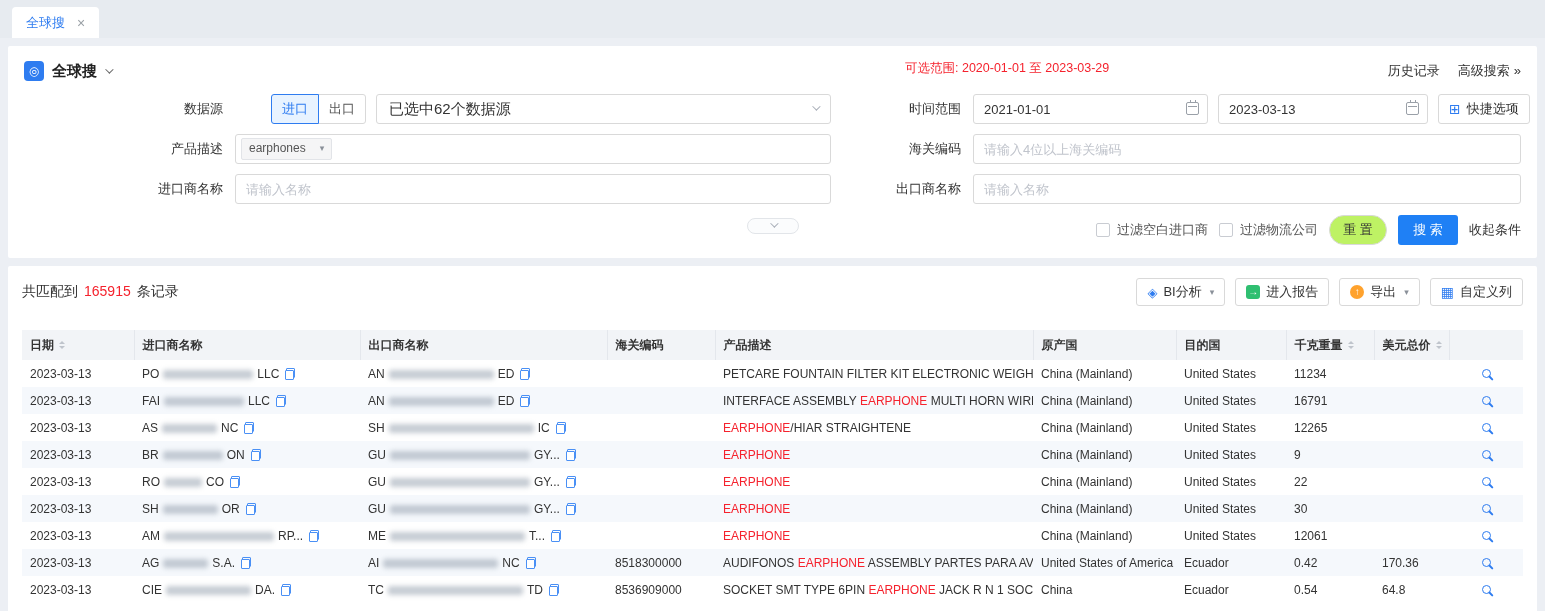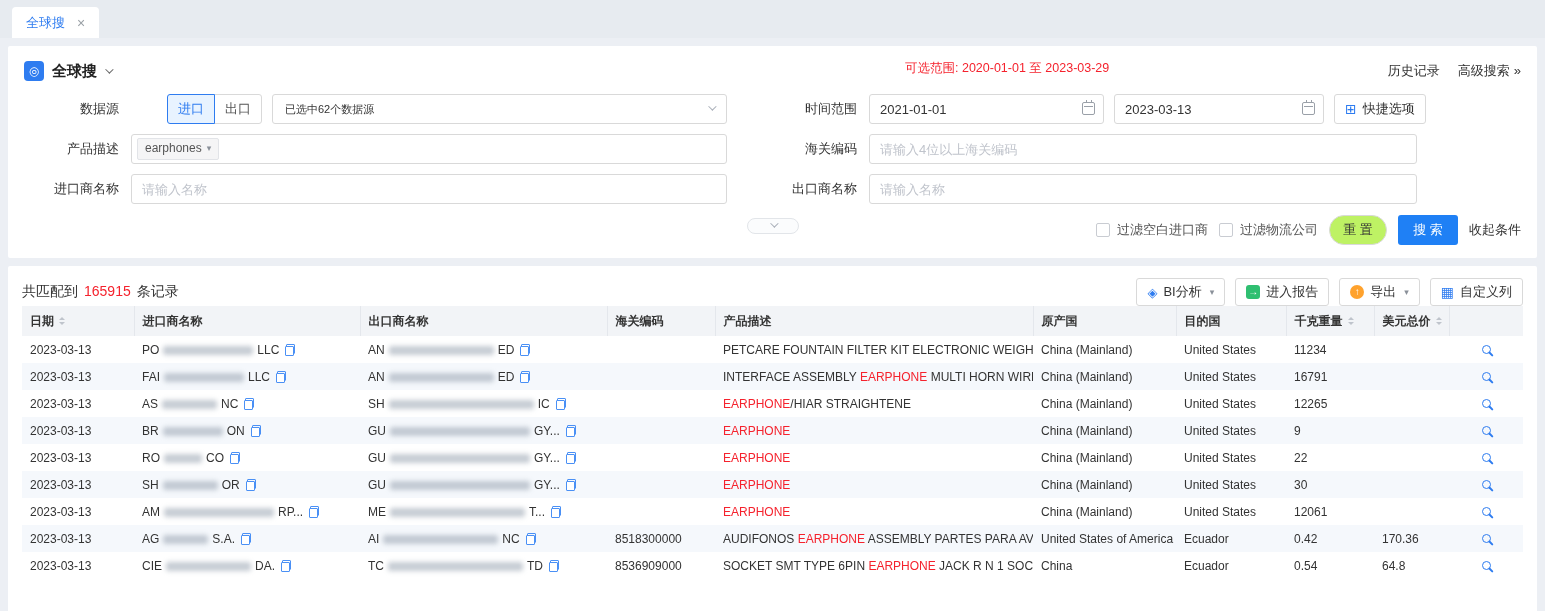--- a/index.html
+++ b/index.html
@@ -23,63 +23,63 @@
   .search-panel { padding:10px 16px 12px; position:relative; }
   .panel-head { display:flex; align-items:center; height:30px; margin-bottom:8px; }
   .logo { width:20px; height:20px; border-radius:4px; background:#2e7cf0; color:#fff; font-size:12px; display:flex; align-items:center; justify-content:center; margin-right:8px; flex:none; }
   .title { font-size:15px; font-weight:700; color:#222; }
   .chev { display:inline-block; width:6px; height:6px; border-right:1.5px solid #666; border-bottom:1.5px solid #666; transform:rotate(45deg) translateY(-2px); margin-left:8px; }
   .chev.gray { border-color:#a8aeb8; }
   .hint { position:absolute; left:897px; top:14px; color:#f5222d; font-size:12.5px; }
   .head-right { margin-left:auto; display:flex; gap:18px; font-size:13px; color:#333; align-items:center; }
   .dbl-arrow { margin-left:4px; color:#333; }
 
-  .form-row { display:flex; align-items:center; margin-bottom:10px; }
+  .form-row { display:flex; align-items:center; margin-bottom:10px;justify-content:flex-end; }
   .lbl { width:95px; flex:none; text-align:right; font-size:13px; color:#333; margin-right:12px; }
   .lbl-r { width:72px; flex:none; text-align:right; font-size:13px; color:#333; margin-left:58px; margin-right:12px; }
   .fld-l { width:596px; flex:none; display:flex; align-items:center; }
   .fld-r { width:548px; flex:none; display:flex; align-items:center; }
 
   .seg { display:flex; flex:none;padding-left:36px; }
   .seg-btn { height:30px; min-width:44px; padding:0 10px; font-size:13px; border:1px solid #d9d9d9; background:#fff; color:#555; }
   .seg-btn:first-child { border-radius:3px 0 0 3px; }
   .seg-btn:last-child { border-radius:0 3px 3px 0; margin-left:-1px; }
   .seg-btn.on { background:#e8f3ff; border-color:#2e7cf0; color:#2e7cf0; position:relative; z-index:1; }
 
-  .sel { flex:1; height:30px; border:1px solid #d9d9d9; border-radius:3px; margin-left:10px; display:flex; align-items:center; justify-content:space-between; padding:0 12px; font-size:11px; color:#333; cursor:pointer; }
+  .sel { flex:1; height:30px; border:1px solid #d9d9d9; border-radius:3px; margin-left:10px; display:flex; align-items:center; justify-content:space-between; padding:0 12px; font-size:15px; color:#333; cursor:pointer; }
   .sel .chev { margin:0 0 2px 0; }
 
   .inp { height:30px; border:1px solid #d9d9d9; border-radius:3px; padding:8px 10px; font-size:13px; color:#333; width:100%; background:#fff; font-family:inherit; outline:none; }
   .inp::placeholder { color:#c0c4cc; }
   .date-box { position:relative; flex:none; }
   .date-box .inp { padding-right:30px; }
   .cal-icon { position:absolute; right:9px; top:8px; width:13px; height:13px; border:1px solid #9aa0a8; border-radius:2px; }
   .cal-icon::before { content:''; position:absolute; left:1px; right:1px; top:3px; height:1px; background:#9aa0a8; }
   .cal-icon::after { content:''; position:absolute; left:3px; top:-3px; width:1px; height:3px; background:#9aa0a8; box-shadow:5px 0 0 #9aa0a8; }
 
   .quick-btn { height:30px; border:1px solid #d9d9d9; border-radius:3px; background:#fff; display:flex; align-items:center; gap:6px; padding:0 10px; font-size:13px; color:#333; margin-left:10px; flex:none; }
   .quick-icon { color:#2e7cf0; font-size:14px; line-height:1; }
 
   .inputbox { width:100%; height:30px; border:1px solid #d9d9d9; border-radius:3px; display:flex; align-items:center; padding:0 5px; cursor:text; }
-  .tag { background:#f5f5f6; border:1px solid #e2e4e8; border-radius:2px; font-size:12px; color:#555; padding:2px 7px; display:inline-flex; align-items:center; gap:5px; line-height:1.3; }
+  .tag { background:#f5f5f6; border:1px solid #e2e4e8; border-radius:2px; font-size:12px; color:#555; padding:2px 7px; display:inline-flex; align-items:center; gap:14px; line-height:1.3; }
   .tag-caret { font-size:9px; color:#8a9099; }
 
   .row4 { position:relative; height:32px; margin-bottom:0; }
   .pill { position:absolute; left:50%; transform:translateX(-50%); top:4px; width:52px; height:16px; border:1px solid #e2e5e9; border-radius:9px; background:#fbfcfd; display:flex; align-items:center; justify-content:center; cursor:pointer; }
   .pill .chev { margin:0 0 3px 0; width:6px; height:6px; }
   .row4-right { margin-left:auto; display:flex; align-items:center; gap:11px; font-size:13px; }
   .cb-wrap { display:flex; align-items:center; gap:7px; color:#555; cursor:pointer; }
   .cb { width:14px; height:14px; border:1px solid #c9ccd2; border-radius:2px; background:#fff; flex:none; }
   .btn-reset { width:58px; height:30px; border:1px solid #d9d9d9; border-radius:15px; background:#bef264; font-size:13px; color:#333; }
   .btn-search { width:60px; height:30px; background:#1f80f5; color:#fff; border:none; border-radius:3px; font-size:13px; }
   .collapse { color:#333; font-size:13px; }
 
   
   .results-panel { margin-top:8px; padding:12px 14px 0; height:347px; }
-  .summary { display:flex; align-items:center; margin-bottom:0; }
+  .summary { display:flex; align-items:center; margin-bottom:24px; }
   .sum-left { font-size:14px; display:flex; gap:6px; align-items:baseline; color:#333; }
   .count { color:#f5222d; }
   .toolbar { margin-left:auto; display:flex; gap:10px; }
   .tbtn { height:28px; border:1px solid #d9d9d9; border-radius:3px; background:#fff; display:flex; align-items:center; gap:6px; padding:0 10px; font-size:13px; color:#333; }
   .caret-sm { color:#8a9099; font-size:9px; margin-left:2px; }
   .bi-icon { color:#2e7cf0; font-size:13px; }
   .report-icon { width:14px; height:14px; border-radius:3px; background:#2fbf71; color:#fff; font-size:10px; line-height:14px; text-align:center; display:inline-block; }
   .export-icon { width:14px; height:14px; border-radius:7px; background:#ffa22d; color:#fff; font-size:10px; line-height:14px; text-align:center; display:inline-block; }
   .cols-icon { color:#2e7cf0; font-size:14px; line-height:1; }
 

